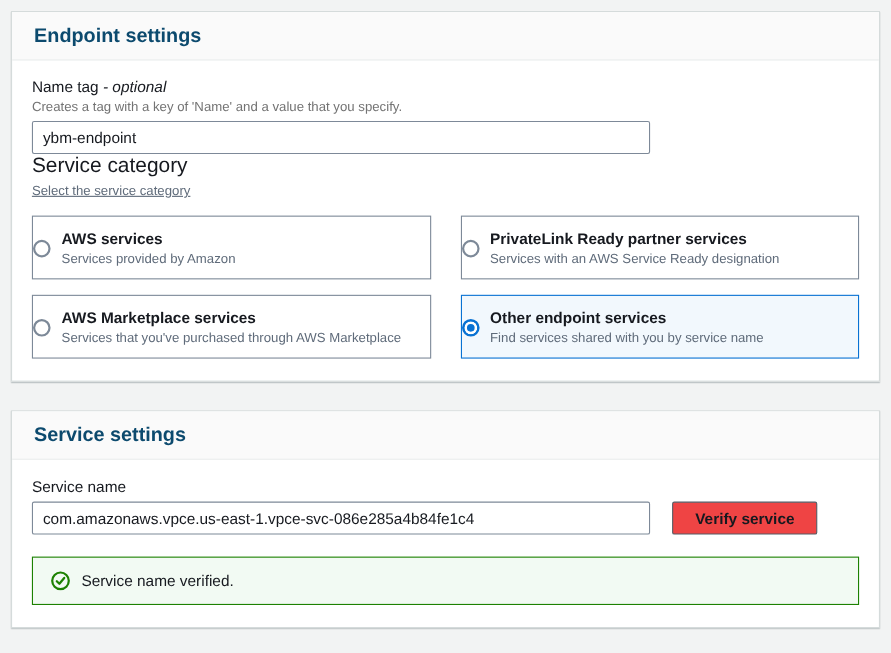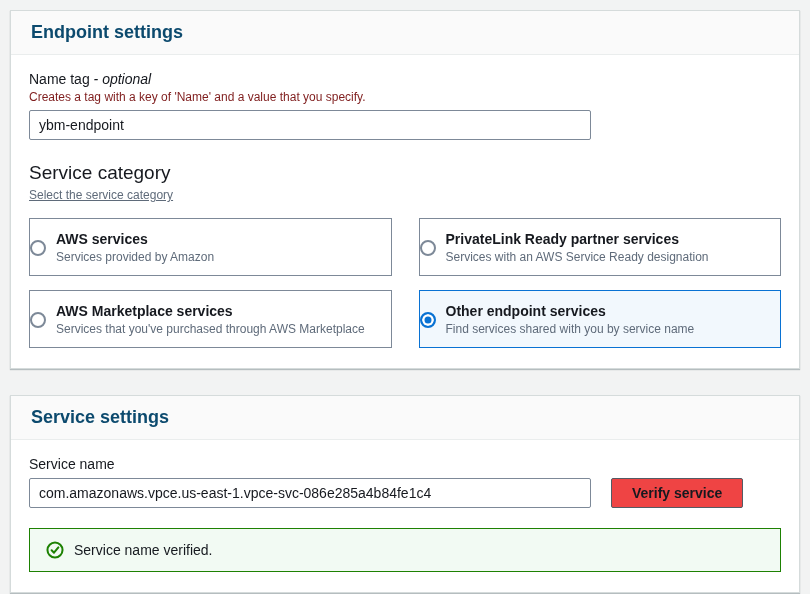--- a/index.html
+++ b/index.html
@@ -21,37 +21,37 @@
   .panel-header {
     background: #fafafa;
     border-bottom: 1px solid #eaeded;
     padding: 11px 20px;
   }
   .panel-title { font-size: 18px; font-weight: 700; color: #0c4a6e; }
   .panel-body { padding: 16px 18px 20px 18px; }
 
   .field-label { font-size: 14px; color: #16191f; display: block; }
   .field-label .optional { font-style: italic; }
-  .field-desc { font-size: 12px; color: #7f1d1d; margin-top: 3px; }
+  .field-desc { font-size: 12px; color: #737373; margin-top: 3px; }
 
   .text-input {
     margin-top: 6px;
     width: 562px;
     height: 30px;
     border: 1px solid #7d8998;
     border-radius: 2px;
     padding: 0 9px;
     font-size: 14px;
     font-family: "Liberation Sans", sans-serif;
     color: #16191f;
     background: #fff;
     outline: none;
   }
 
-  .section-heading { font-size: 19px; font-weight: 400; color: #16191f; margin-top: 22px; }
+  .section-heading { font-size: 19px; font-weight: 400; color: #16191f; }
   .section-desc { font-size: 12px; color: #5f6b7a; margin-top: 4px; text-decoration: underline; }
 
   .tiles {
     margin-top: 16px;
     display: grid;
     grid-template-columns: 1fr 1fr;
     column-gap: 27px;
     row-gap: 14px;
   }
   .tile {

